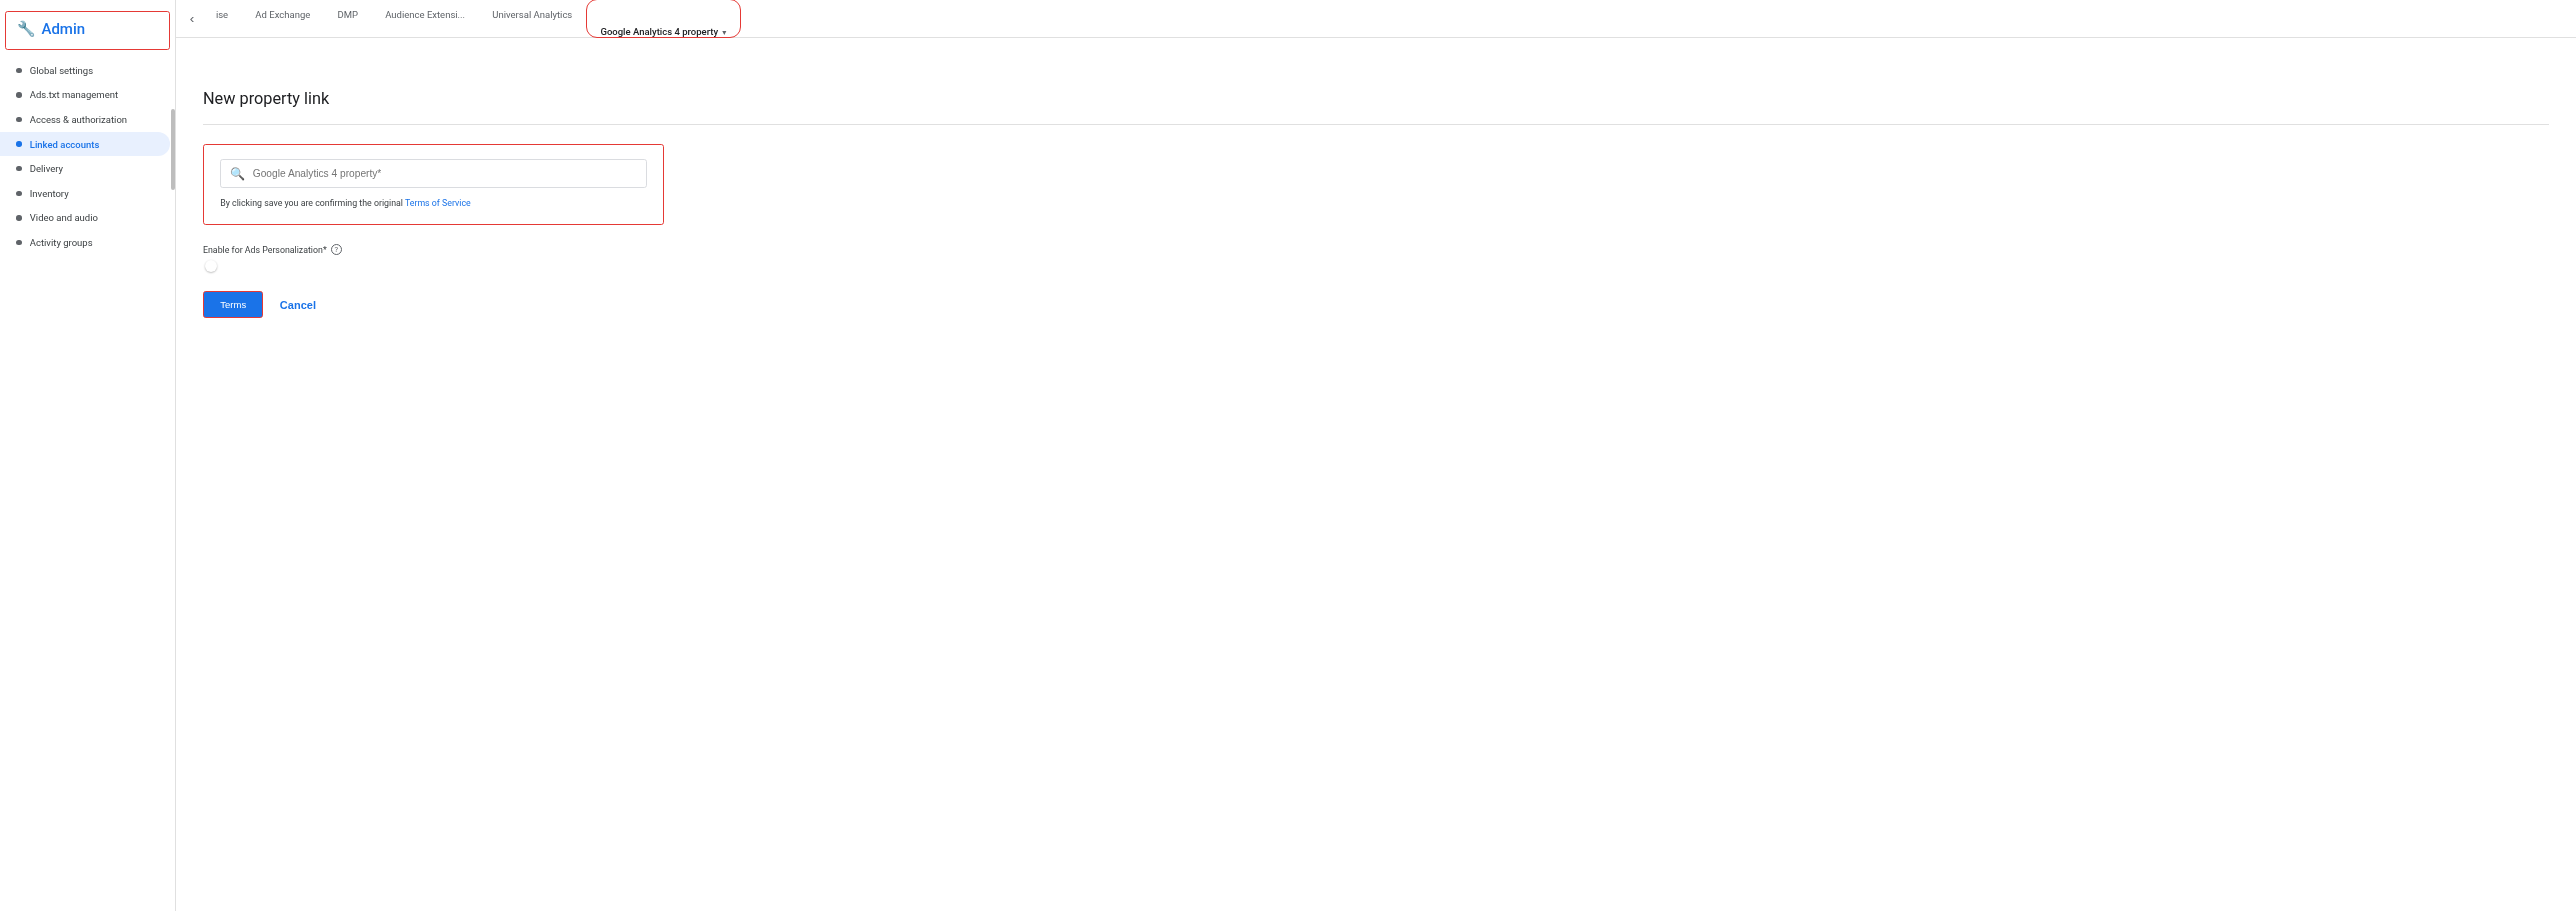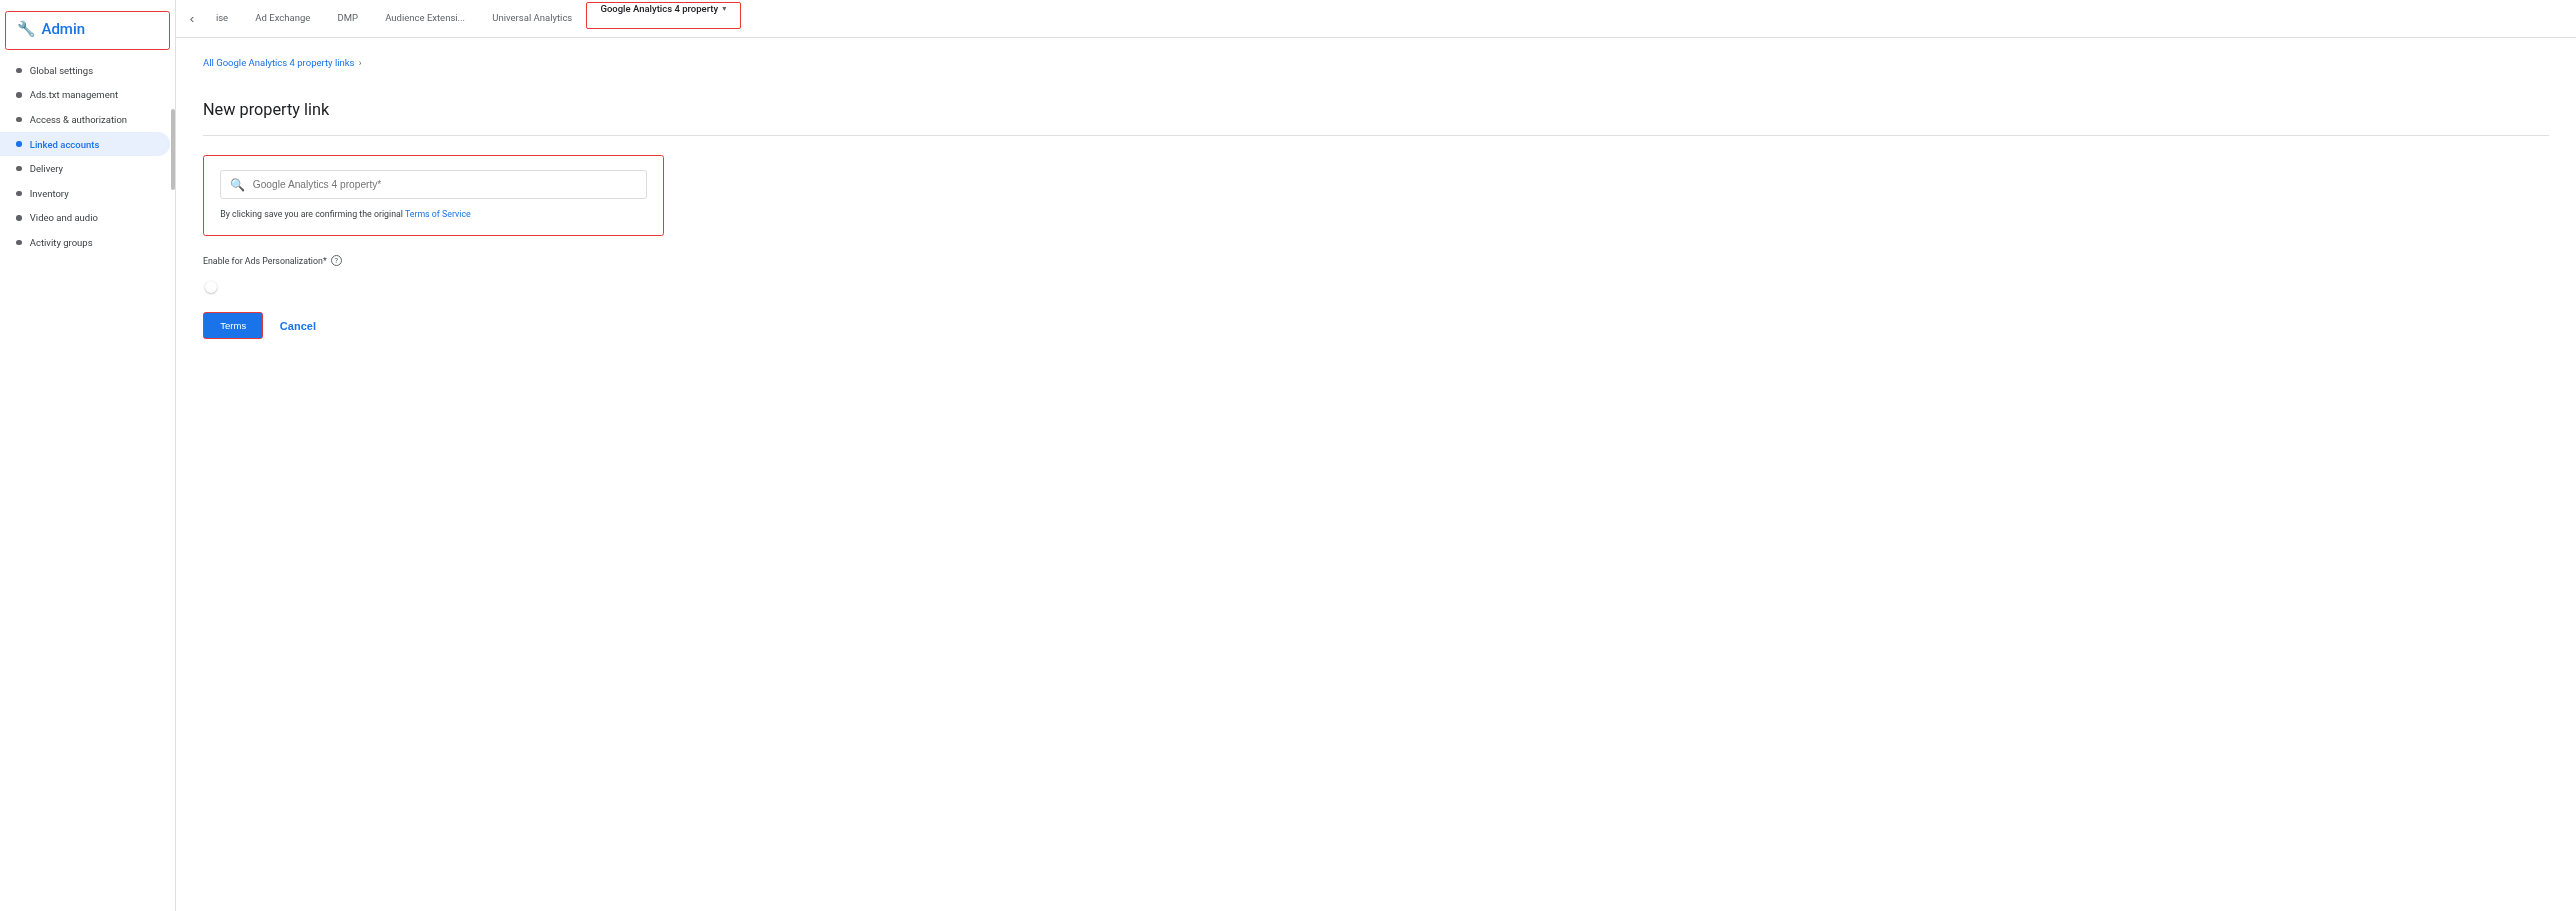--- a/index.html
+++ b/index.html
@@ -146,26 +146,26 @@
     }
 
     .tab-item.active-tab {
       color: #1a73e8;
       border-bottom: 2px solid #1a73e8;
       font-weight: 500;
     }
 
     .tab-item.highlighted-tab {
       border: 1.7px solid #e53935;
-      border-radius: 2px;
+      border-radius: 11px;
       margin: 2.7px 0;
-      height: 27px;
+      height: 39px;
       color: #202124;
       display: flex;
-      align-items: flex-start;
+      align-items: flex-end;
       gap: 4.1px;
     }
 
     .dropdown-arrow {
       font-size: 8.1px;
       color: #5f6368;
     }
 
     
     .content {
@@ -256,21 +256,21 @@
       max-width: 461px;
       margin-bottom: 22px;
     }
 
     .personalization-label {
       font-size: 8.8px;
       color: #3c4043;
       display: flex;
       align-items: center;
       gap: 4.1px;
-      margin-bottom: 13px;
+      margin-bottom: 3px;
       text-align: center;
     }
 
     .help-icon {
       width: 11px;
       height: 11px;
       border: 1px solid #5f6368;
       border-radius: 50%;
       display: inline-flex;
       align-items: center;
@@ -412,24 +412,20 @@
       </div>
       <div class="tab-item highlighted-tab active-tab">
         <span>Google Analytics 4 property</span>
         <span class="dropdown-arrow">▾</span>
       </div>
     </div>
   </div>
 
   <div class="content">
 
-    <div class="breadcrumb">
-      <a href="#" class="breadcrumb-link">All Google Analytics 4 property links</a>
-      <span class="breadcrumb-sep">›</span>
-    </div>
 
     <h1 class="page-title">New property link</h1>
 
     <hr class="divider">
 
     <div class="form-section">
 
       <div class="search-field">
         <span class="search-icon">🔍</span>
         <input type="text" class="search-input" placeholder="Google Analytics 4 property*" style="">

